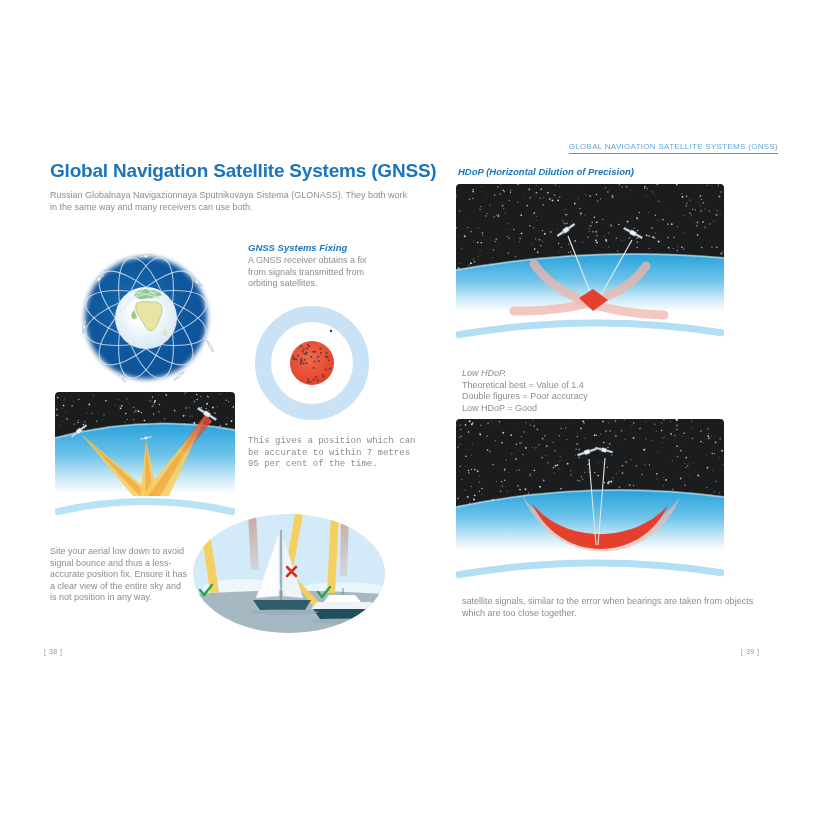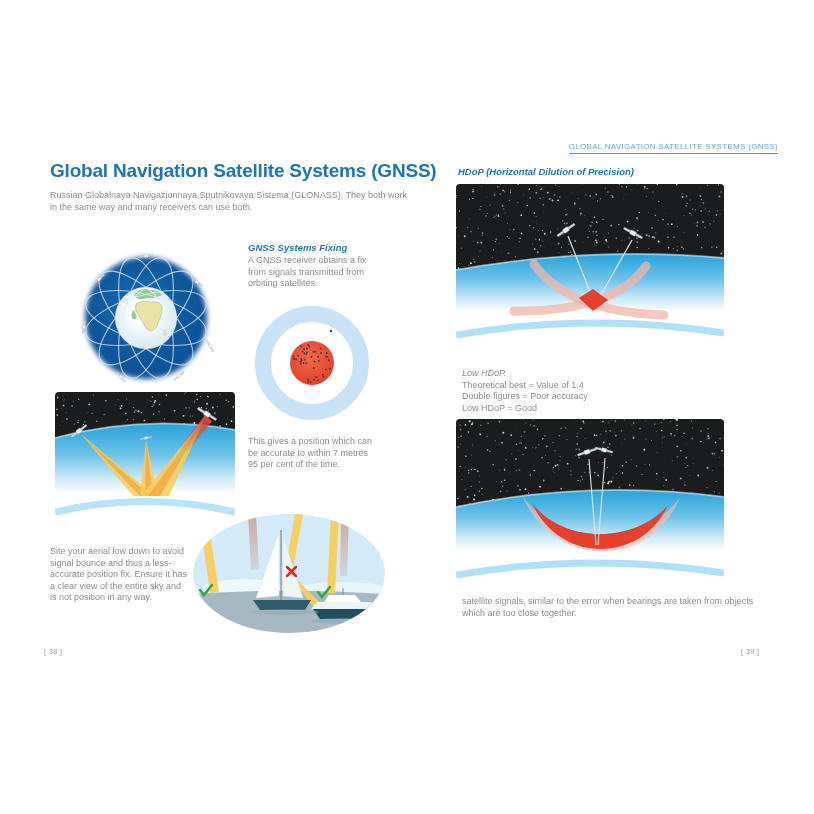--- a/index.html
+++ b/index.html
@@ -154,21 +154,21 @@
               <circle cx="53.0" cy="38.9" r="1" fill="#3b3b3b" opacity="0.85"></circle>
               <circle cx="70.8" cy="63.5" r="1" fill="#3b3b3b" opacity="0.85"></circle>
               <circle cx="46.4" cy="53.0" r="1" fill="#3b3b3b" opacity="0.85"></circle>
               <circle cx="46.6" cy="54.7" r="1" fill="#3b3b3b" opacity="0.85"></circle>
             </g>
           <circle cx="76" cy="25" r="1.2" fill="#3b3b3b"></circle>
         </svg>
       </div>
     </div>
 
-    <div class="abs body-txt" style="left:248px;top:436px;">
+    <div class="abs body-txt" style="left:248px;top:436px;font-family:Liberation Mono, monospace;">
       <div>This gives a position which can</div>
       <div>be accurate to within 7 metres</div>
       <div>95 per cent of the time.</div>
     </div>
 
     <svg class="abs illo" style="left:55px;top:392px;" width="180" height="128" viewBox="0 0 180 128">
       <defs>
         <clipPath id="clipSkyL">
             <path d="M0,0 H180 V38 Q90,22 0,46 Z"></path>
           </clipPath>

